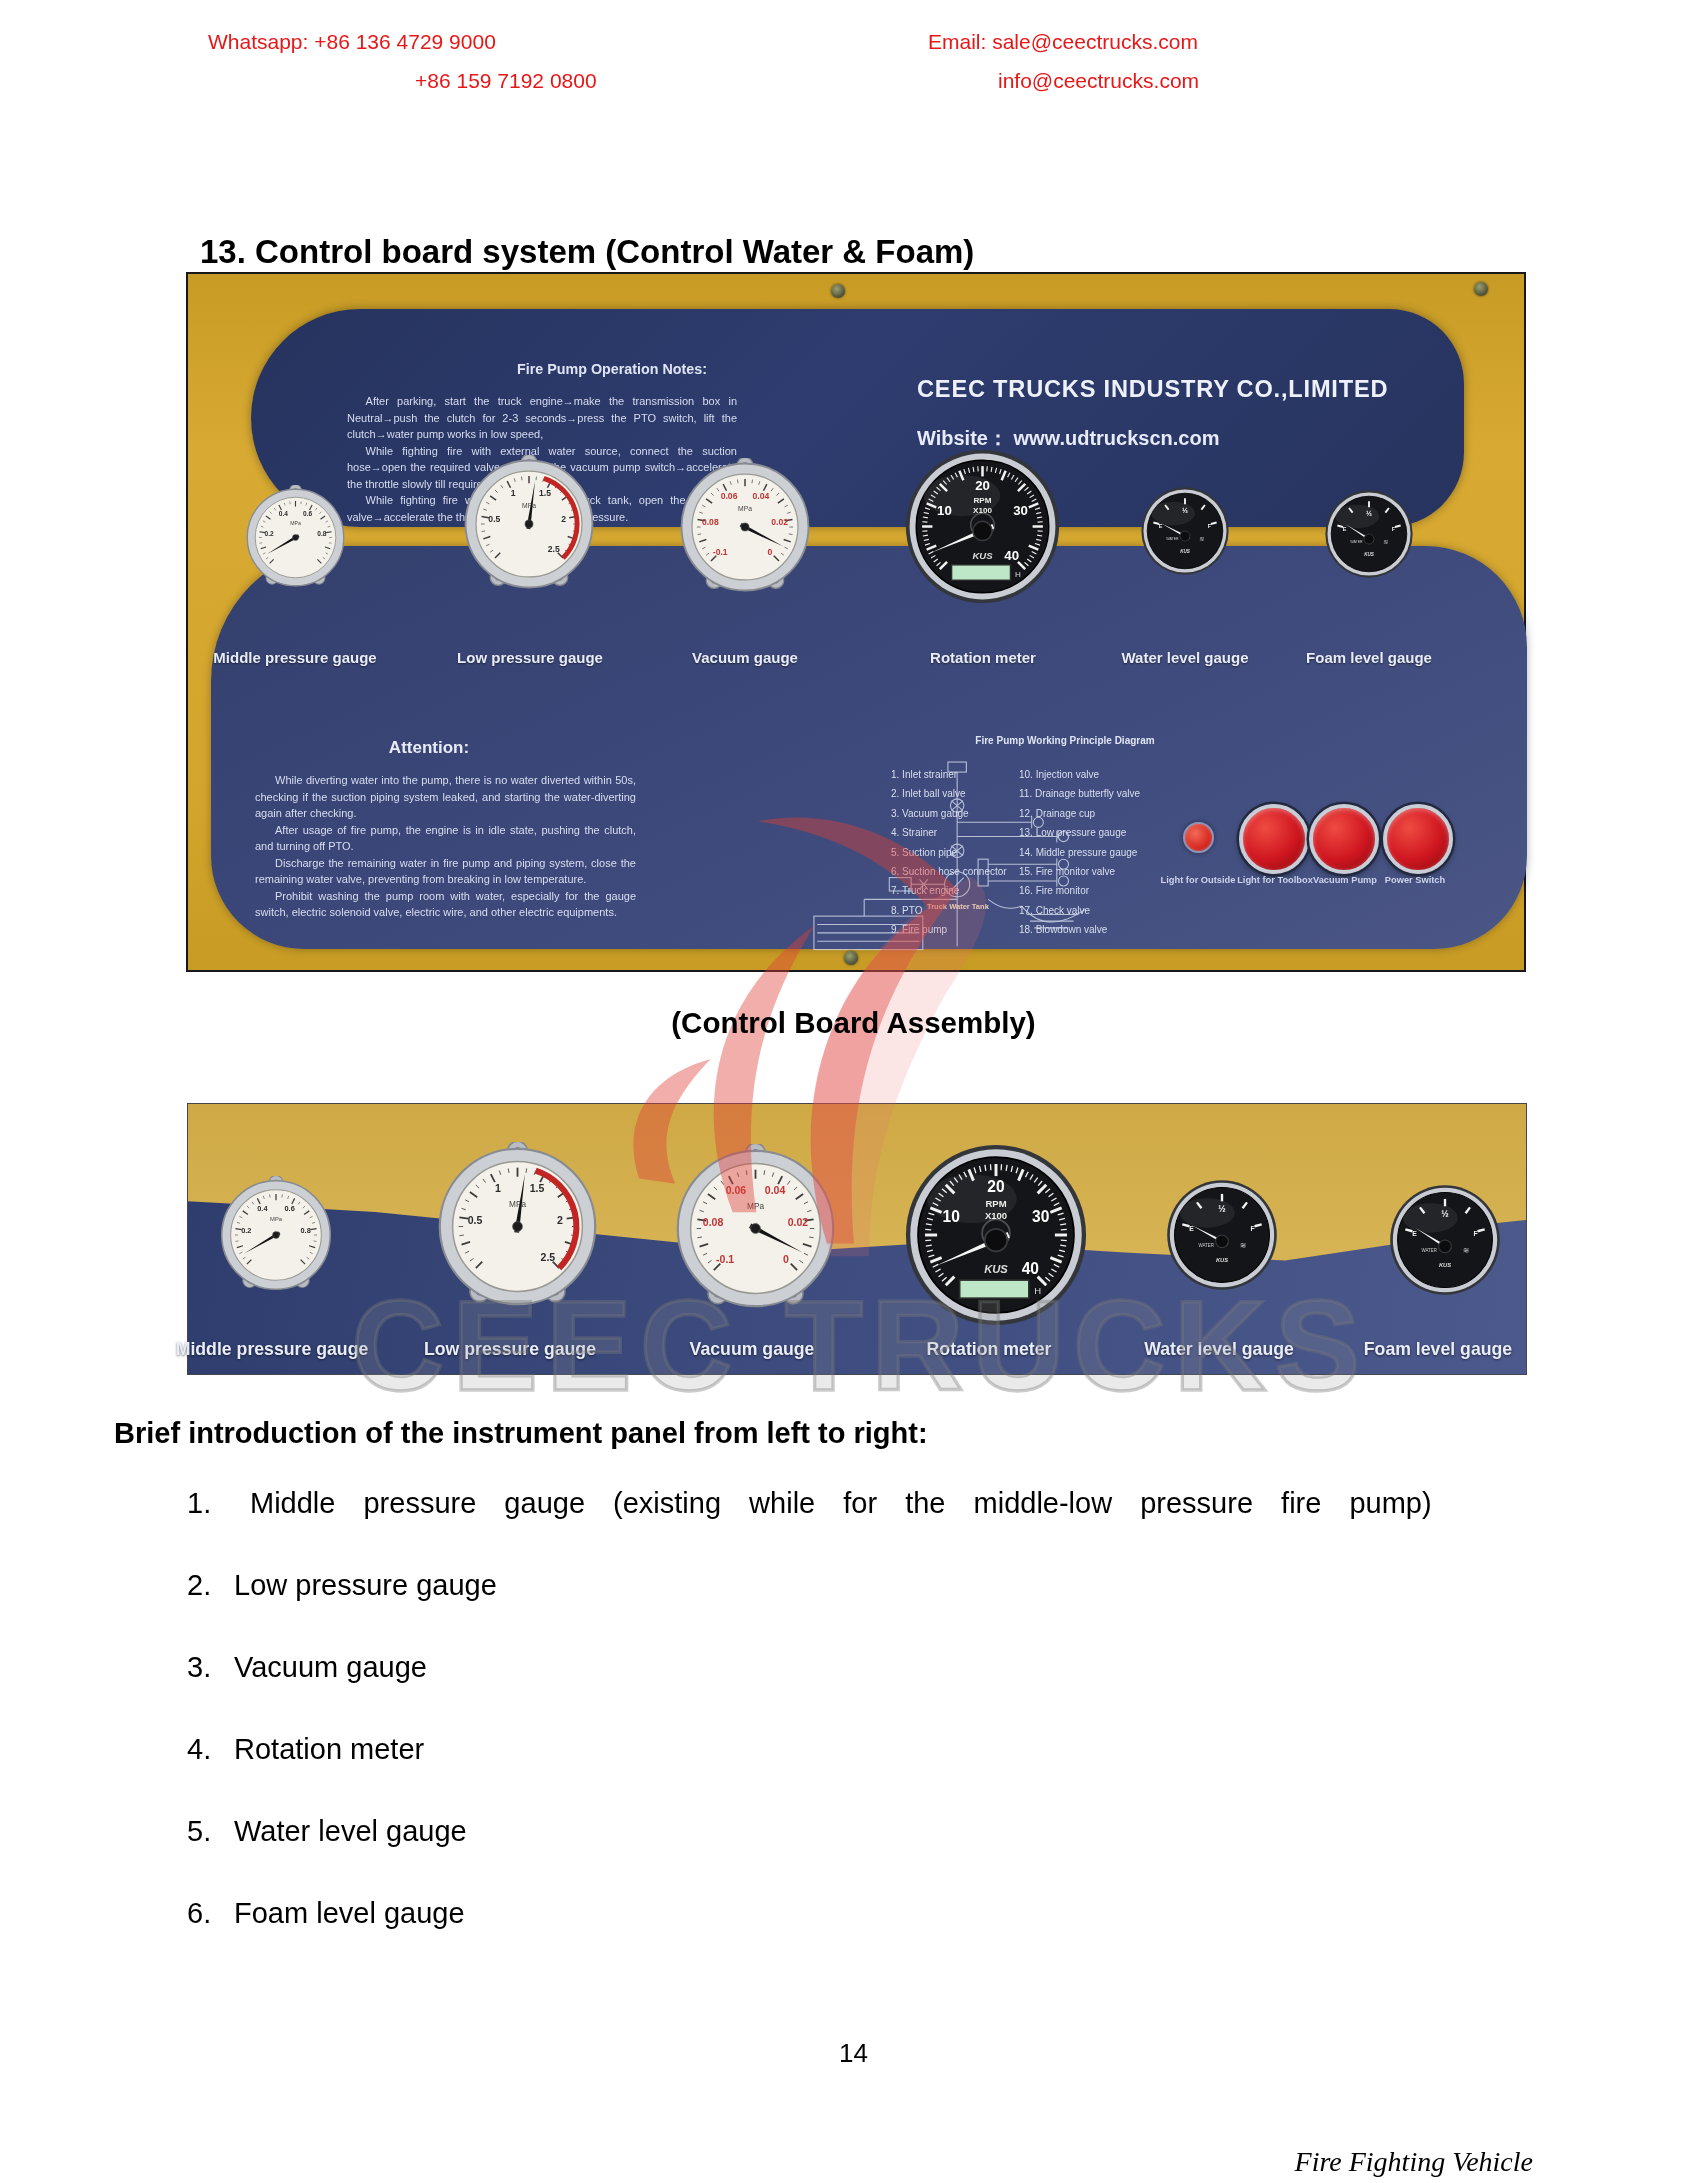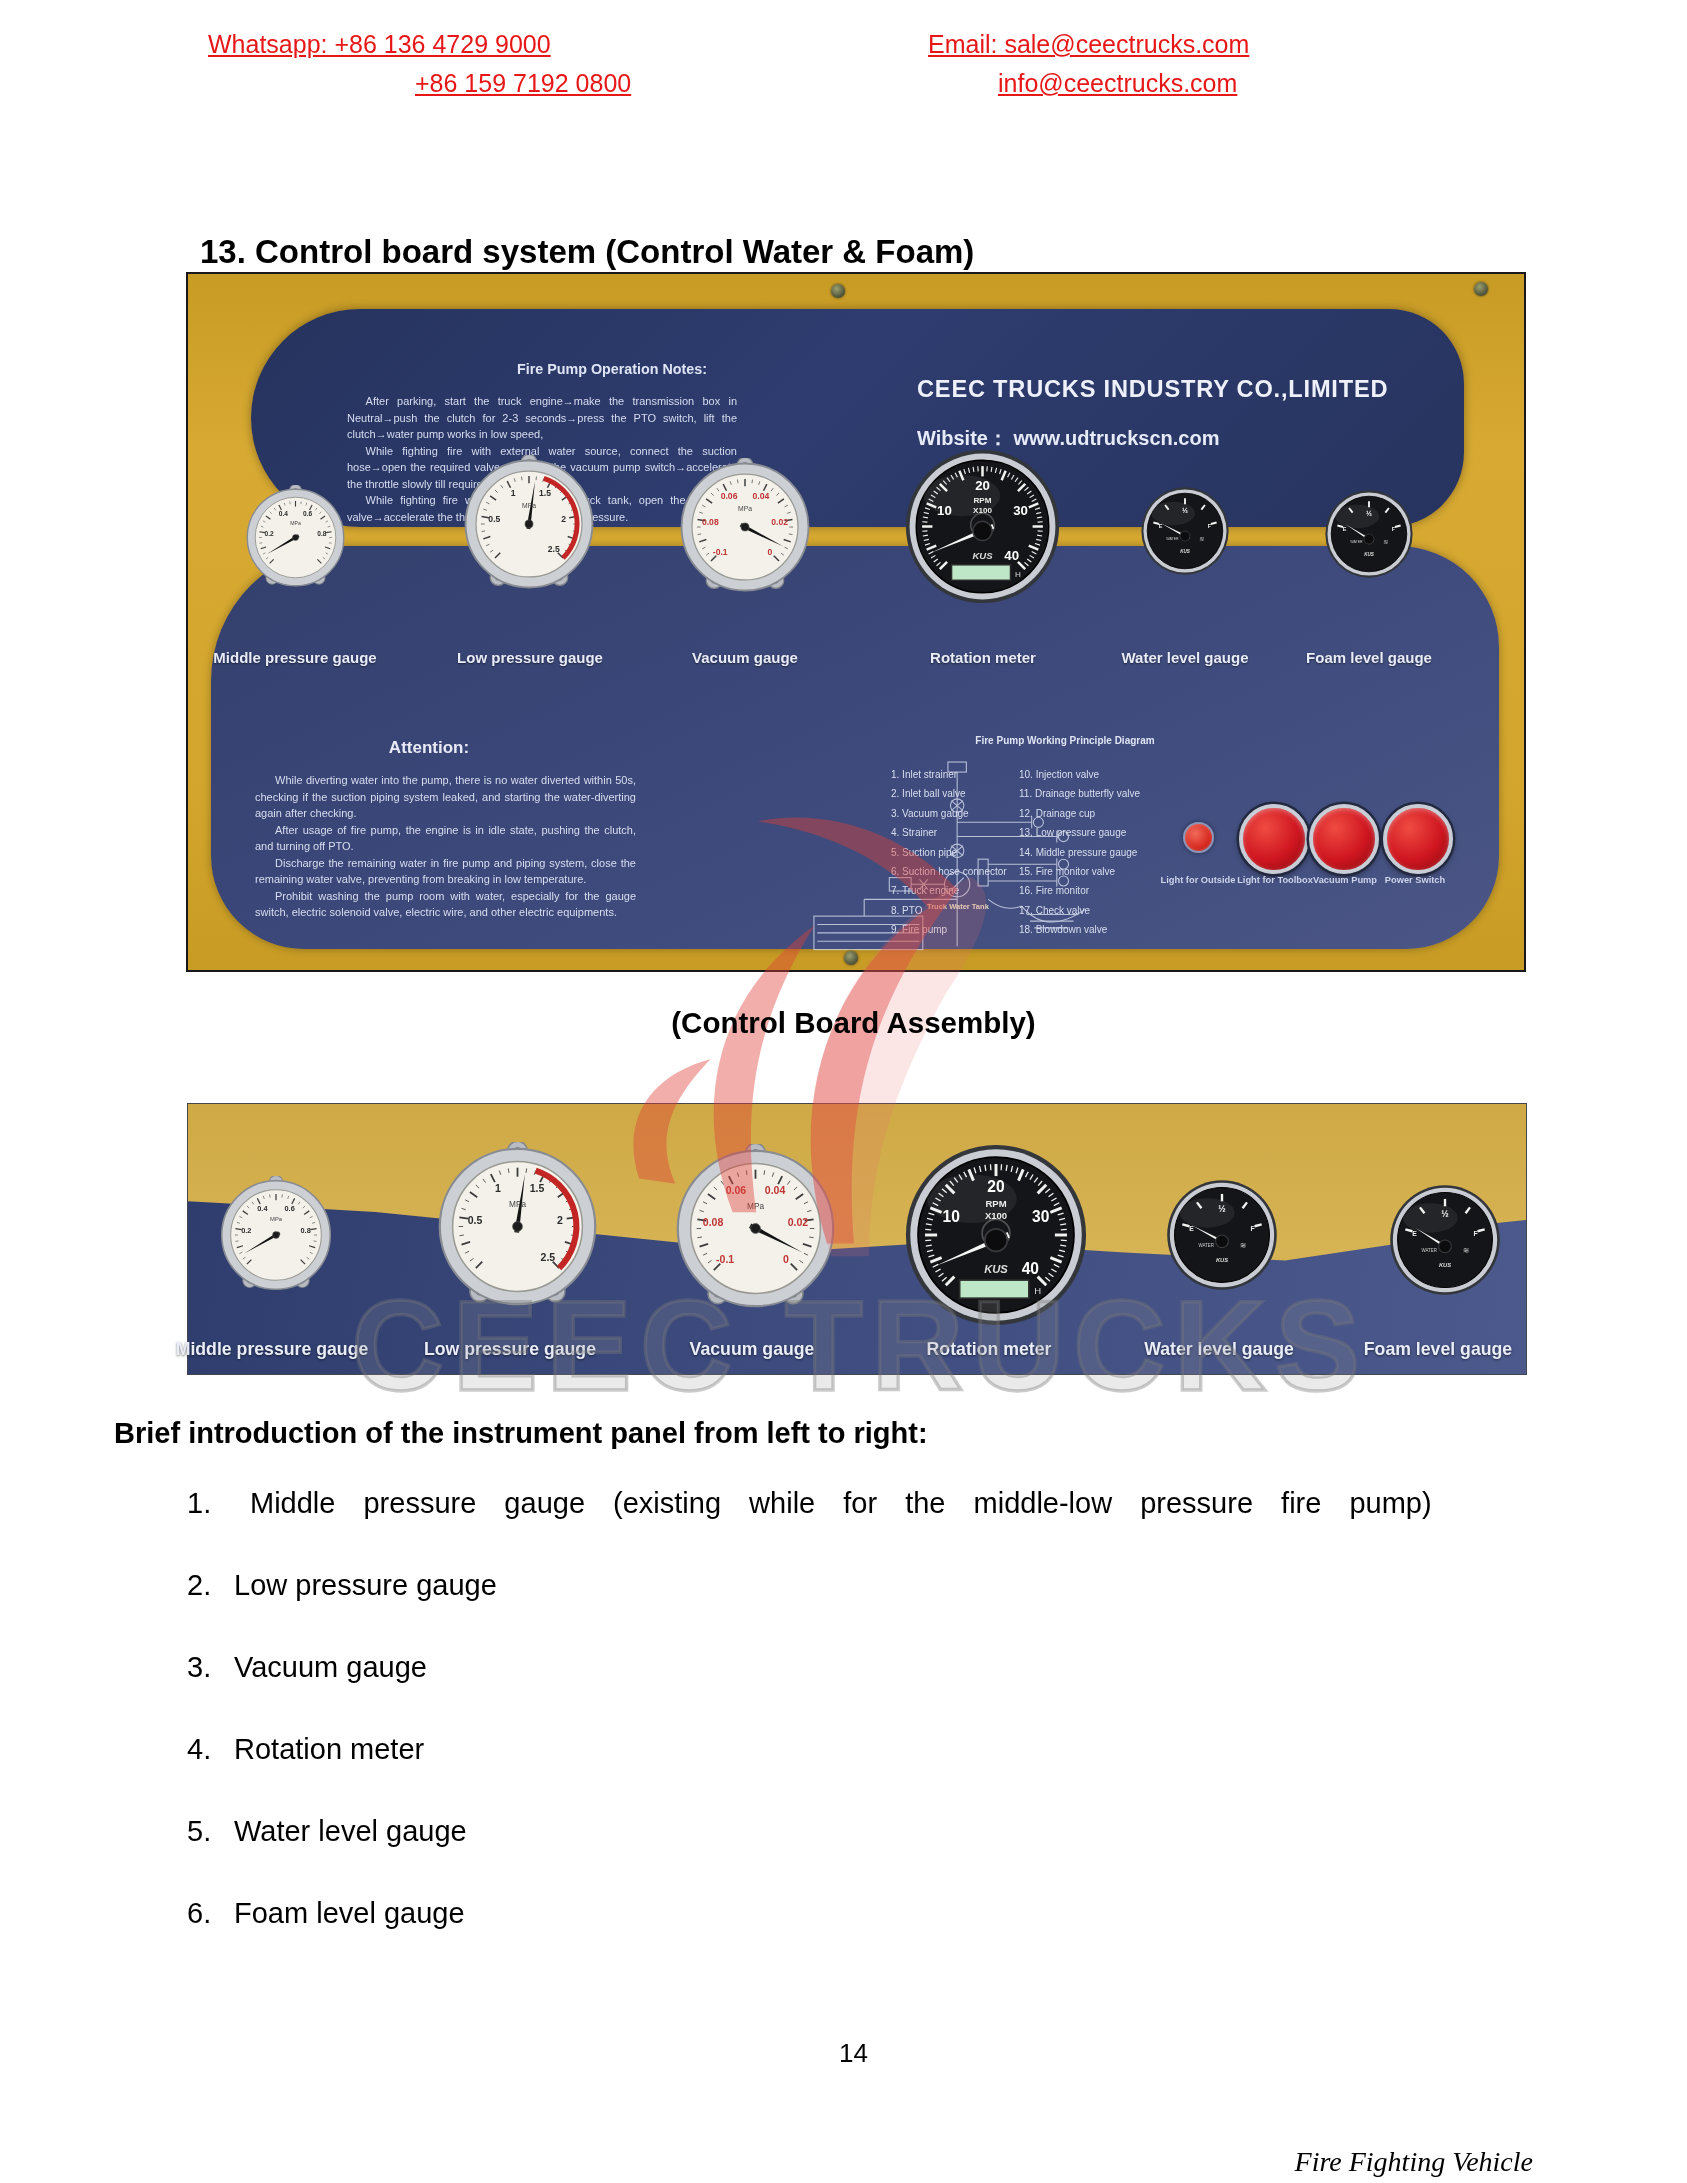--- a/index.html
+++ b/index.html
@@ -1,38 +1,38 @@
 <!DOCTYPE html>
 <html style="font-size:13.5px"><head>
 <meta charset="utf-8">
 <style>
   html,body{margin:0;padding:0;background:#fff;}
   .page{position:relative;width:1687px;height:2183px;background:#ffffff;overflow:hidden;
         font-family:"Liberation Sans", sans-serif;color:#000;}
   
-  .hdr{position:absolute;font-size:25px;color:#e81717;white-space:nowrap;text-decoration:underline;}
+  .hdr{position:absolute;font-size:21px;color:#e81717;white-space:nowrap;}
   
   .sec-title{position:absolute;left:200px;top:233px;font-size:33px;font-weight:bold;}
   
   .photo1{position:absolute;left:186px;top:272px;width:1340px;height:700px;
           background:linear-gradient(180deg,#c79b24 0%,#d8aa33 25%,#d3a52c 75%,#c79b24 100%);
           border:2.5px solid #17171c;box-sizing:border-box;z-index:1;}
   .p1-banner{position:absolute;left:63px;top:35px;width:1213px;height:218px;
           background:linear-gradient(135deg,#26335e 0%,#2e3c6f 45%,#27345f 100%);
           border-radius:111px 76px 76px 111px;box-shadow:0 0 10px rgba(0,0,0,.35);}
   .notes-title{position:absolute;left:226px;top:52px;width:270px;text-align:center;
           font-size:14.3px;font-weight:bold;color:#dfe5f4;filter:blur(0.3px);}
   .notes-paras{position:absolute;left:96px;top:84px;width:390px;font-size:11px;line-height:16.5px;
           color:#d7ddf0;text-align:justify;filter:blur(0.4px);}
   .notes-paras p{margin:0;text-indent:18.6px;}
   .company{position:absolute;left:666px;top:67px;font-size:23.6px;font-weight:bold;letter-spacing:0.8px;color:#eef1fa;}
   .website{position:absolute;left:666px;top:116px;font-size:20px;font-weight:bold;color:#e6ebf7;}
   .p1-panel{position:absolute;left:23px;top:272px;width:1288px;height:403px;
           background:linear-gradient(155deg,#333f6c 0%,#3a4677 35%,#414e7f 70%,#4b5685 100%);
-          border-radius:135px 101px 93px 93px;box-shadow:0 0 8.4px rgba(0,0,0,.3);}
+          border-radius:135px 101px 93px 93px;box-shadow:0 0 8.4px rgba(0,0,0,.3);padding-left:28px;}
   .gauge{position:absolute;z-index:4;}
   .gauge svg{display:block;width:100%;height:100%;}
   .glabels-1{position:absolute;left:0;top:375px;width:100%;height:25px;z-index:5;}
   .glabels-1 span{font-size:15px;font-weight:bold;color:#e8ecf7;text-shadow:0 0.8px 1.7px rgba(0,0,0,.5);filter:blur(0.3px);}
   .att-title{position:absolute;left:148px;top:466px;width:186px;text-align:center;
           font-size:17px;font-weight:bold;color:#e8ebf6;filter:blur(0.3px);}
   .att-paras{position:absolute;left:67px;top:498px;width:381px;font-size:11px;line-height:16.5px;
           color:#d8def0;text-align:justify;filter:blur(0.4px);}
   .att-paras p{margin:0;text-indent:20px;}
   .diag-title{position:absolute;left:742px;top:461px;width:270px;text-align:center;

